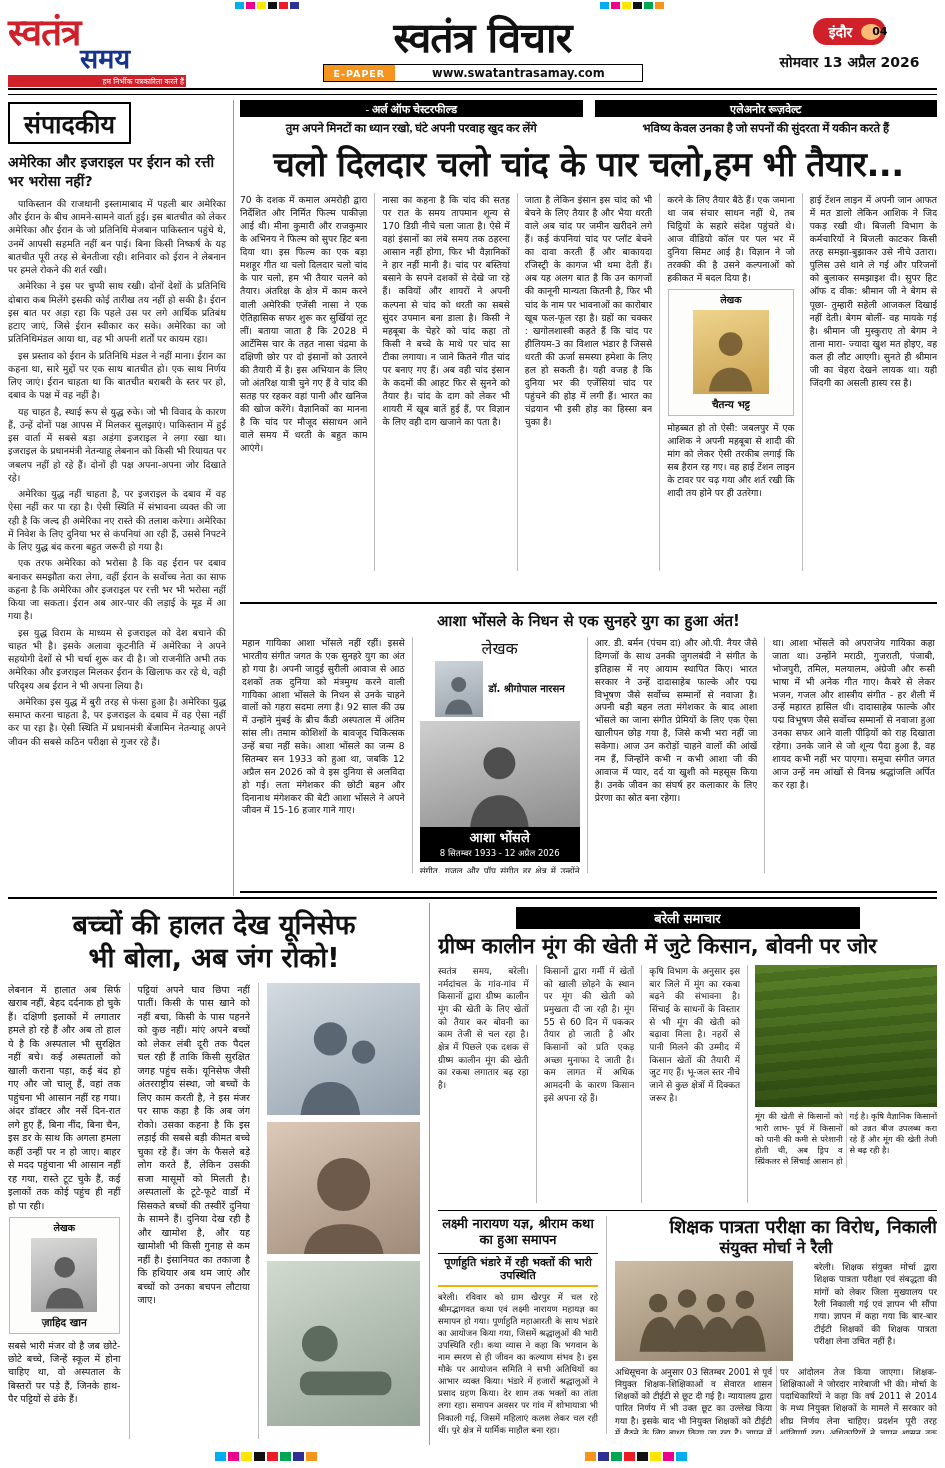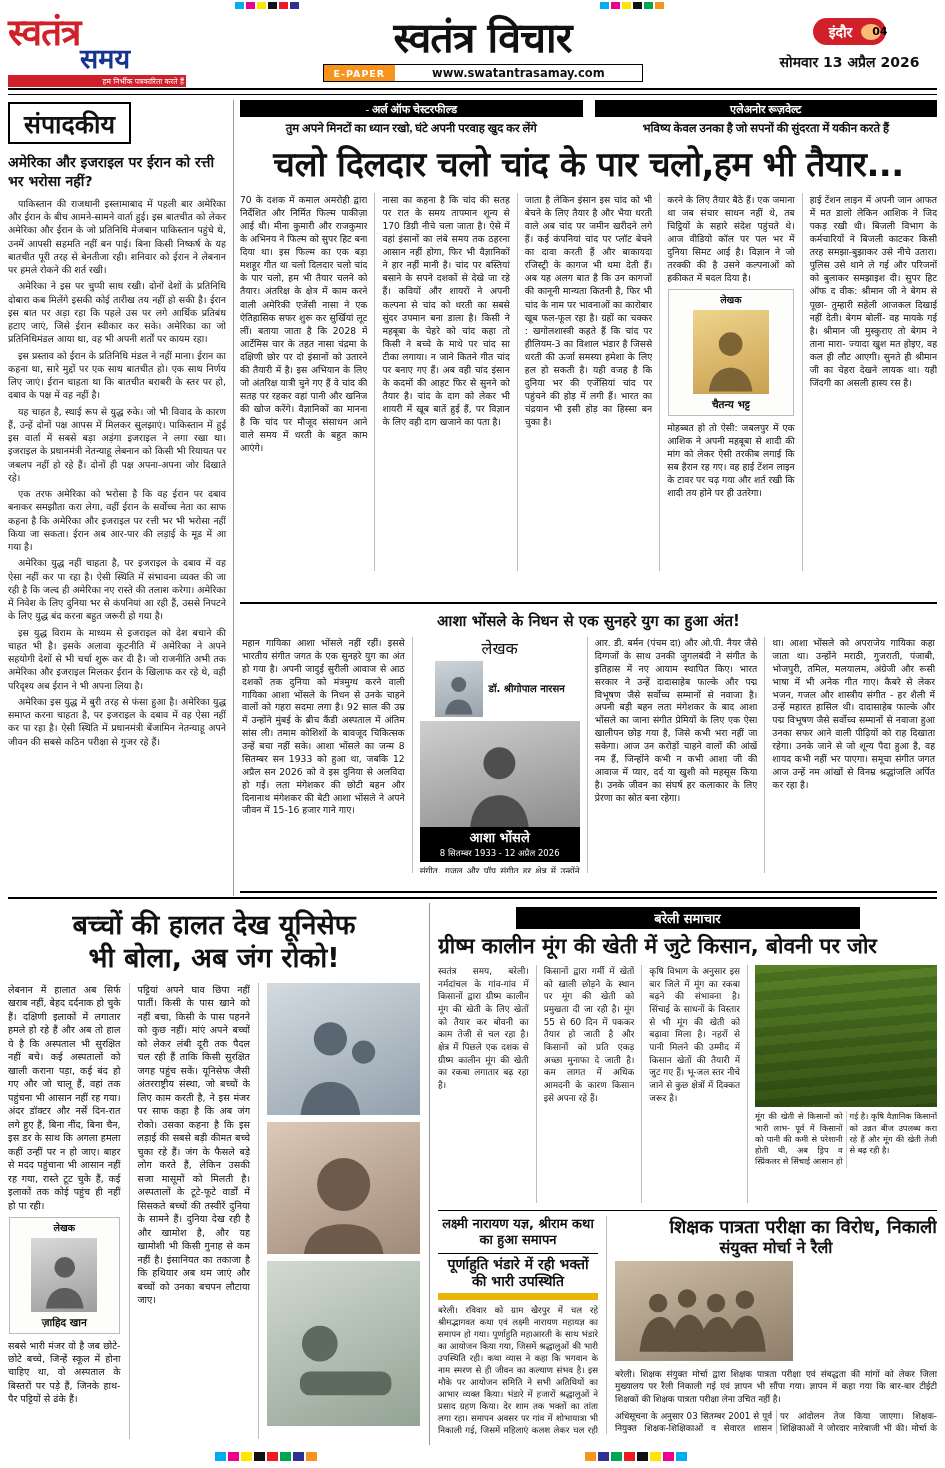--- a/index.html
+++ b/index.html
@@ -119,28 +119,28 @@
   .photo-field { width:100%; height:142px;
       background:repeating-linear-gradient(175deg,#8fae5e 0 9px,#79994c 9px 18px),linear-gradient(#9fbc6d,#5d7a3a);
       background-blend-mode:multiply; }
   .farm-side-text { margin-top:4px; font-size:8.2px; line-height:1.38; text-align:justify;
                     column-count:2; column-gap:7px; column-rule:1px solid #ccc; }
   .bareilly-hr { border-top:1px solid #000; margin:7px 0 5px; }
   .bareilly-bottom { display:flex; gap:8px; height:218px; }
 
   .yagya { width:160px; flex:none; overflow:hidden; }
   .yagya-headline { font-size:13px; font-weight:800; text-align:center; line-height:1.25; }
-  .yagya-subhead { font-size:14px; font-weight:bold; text-align:center; line-height:1.25;
-                   border-top:1px solid #000; border-bottom:7px solid #eab308; padding:2px 0; margin:4px 0 4px; }
+  .yagya-subhead { font-size:11px; font-weight:bold; text-align:center; line-height:1.25;
+                   border-top:1px solid #000; border-bottom:2px solid #eab308; padding:2px 0; margin:4px 0 4px; }
   .yagya-body { font-size:8.6px; line-height:1.4; text-align:justify; }
 
   .teacher { flex:1; border-left:1px solid #bbb; padding-left:8px; overflow:hidden; }
   .teacher-headline1 { font-size:18px; font-weight:800; text-align:right; line-height:1.2; }
   .teacher-headline2 { font-size:16px; font-weight:800; text-align:center; line-height:1.2; margin-bottom:4px; }
-  .teacher-top { display:flex; gap:7px;flex-direction:column; }
+  .teacher-top { display:flex; gap:21px; }
   .photo-protest { width:178px; height:100px; flex:none;
       background:linear-gradient(160deg,#cdbda6,#8f7f6a); color:#5f523f; }
   .teacher-intro { flex:1; font-size:8.8px; line-height:1.4; text-align:justify; overflow:hidden; }
   .teacher-body { margin-top:5px; font-size:8.7px; line-height:1.4; text-align:justify;
                   column-count:2; column-gap:8px; column-rule:1px solid #bbb; overflow:hidden; max-height:100px; }
 </style>
 </head>
 <body>
 
 <div class="page">
@@ -185,22 +185,22 @@
   </header>
   <div class="masthead-underline"></div>
 
   <aside class="editorial vrule-right">
     <div class="editorial-box">संपादकीय</div>
     <div class="editorial-headline">अमेरिका और इजराइल पर ईरान को रत्ती भर भरोसा नहीं?</div>
     <p>पाकिस्तान की राजधानी इस्लामाबाद में पहली बार अमेरिका और ईरान के बीच आमने-सामने वार्ता हुई। इस बातचीत को लेकर अमेरिका और ईरान के जो प्रतिनिधि मेजबान पाकिस्तान पहुंचे थे, उनमें आपसी सहमति नहीं बन पाई। बिना किसी निष्कर्ष के यह बातचीत पूरी तरह से बेनतीजा रही। शनिवार को ईरान ने लेबनान पर हमले रोकने की शर्त रखी।</p>
     <p>अमेरिका ने इस पर चुप्पी साध रखी। दोनों देशों के प्रतिनिधि दोबारा कब मिलेंगे इसकी कोई तारीख तय नहीं हो सकी है। ईरान इस बात पर अड़ा रहा कि पहले उस पर लगे आर्थिक प्रतिबंध हटाए जाएं, जिसे ईरान स्वीकार कर सके। अमेरिका का जो प्रतिनिधिमंडल आया था, वह भी अपनी शर्तों पर कायम रहा।</p>
     <p>इस प्रस्ताव को ईरान के प्रतिनिधि मंडल ने नहीं माना। ईरान का कहना था, सारे मुद्दों पर एक साथ बातचीत हो। एक साथ निर्णय लिए जाएं। ईरान चाहता था कि बातचीत बराबरी के स्तर पर हो, दबाव के पक्ष में वह नहीं है।</p>
     <p>यह चाहत है, स्थाई रूप से युद्ध रुके। जो भी विवाद के कारण हैं, उन्हें दोनों पक्ष आपस में मिलकर सुलझाएं। पाकिस्तान में हुई इस वार्ता में सबसे बड़ा अड़ंगा इजराइल ने लगा रखा था। इजराइल के प्रधानमंत्री नेतन्याहू लेबनान को किसी भी रियायत पर जबलप नहीं हो रहे हैं। दोनों ही पक्ष अपना-अपना जोर दिखाते रहे।</p>
+    <p>अमेरिका युद्ध नहीं चाहता है, पर इजराइल के दबाव में वह ऐसा नहीं कर पा रहा है। ऐसी स्थिति में संभावना व्यक्त की जा रही है कि जल्द ही अमेरिका नए रास्ते की तलाश करेगा। अमेरिका में निवेश के लिए दुनिया भर से कंपनियां आ रही हैं, उससे निपटने के लिए युद्ध बंद करना बहुत जरूरी हो गया है।</p>
     <p>एक तरफ अमेरिका को भरोसा है कि वह ईरान पर दबाव बनाकर समझौता करा लेगा, वहीं ईरान के सर्वोच्च नेता का साफ कहना है कि अमेरिका और इजराइल पर रत्ती भर भी भरोसा नहीं किया जा सकता। ईरान अब आर-पार की लड़ाई के मूड में आ गया है।</p>
-    <p>अमेरिका युद्ध नहीं चाहता है, पर इजराइल के दबाव में वह ऐसा नहीं कर पा रहा है। ऐसी स्थिति में संभावना व्यक्त की जा रही है कि जल्द ही अमेरिका नए रास्ते की तलाश करेगा। अमेरिका में निवेश के लिए दुनिया भर से कंपनियां आ रही हैं, उससे निपटने के लिए युद्ध बंद करना बहुत जरूरी हो गया है।</p>
     <p>इस युद्ध विराम के माध्यम से इजराइल को देश बचाने की चाहत भी है। इसके अलावा कूटनीति में अमेरिका ने अपने सहयोगी देशों से भी चर्चा शुरू कर दी है। जो राजनीति अभी तक अमेरिका और इजराइल मिलकर ईरान के खिलाफ कर रहे थे, वही परिदृश्य अब ईरान ने भी अपना लिया है।</p>
     <p>अमेरिका इस युद्ध में बुरी तरह से फंसा हुआ है। अमेरिका युद्ध समाप्त करना चाहता है, पर इजराइल के दबाव में वह ऐसा नहीं कर पा रहा है। ऐसी स्थिति में प्रधानमंत्री बेंजामिन नेतन्याहू अपने जीवन की सबसे कठिन परीक्षा से गुजर रहे हैं।</p>
   </aside>
 
   <section class="main-top">
     <div class="quotes-row">
       <div class="quote">
         <div class="quote-bar">- अर्ल ऑफ चेस्टरफील्ड</div>
         <div class="quote-text">तुम अपने मिनटों का ध्यान रखो, घंटे अपनी परवाह खुद कर लेंगे</div>
       </div>

